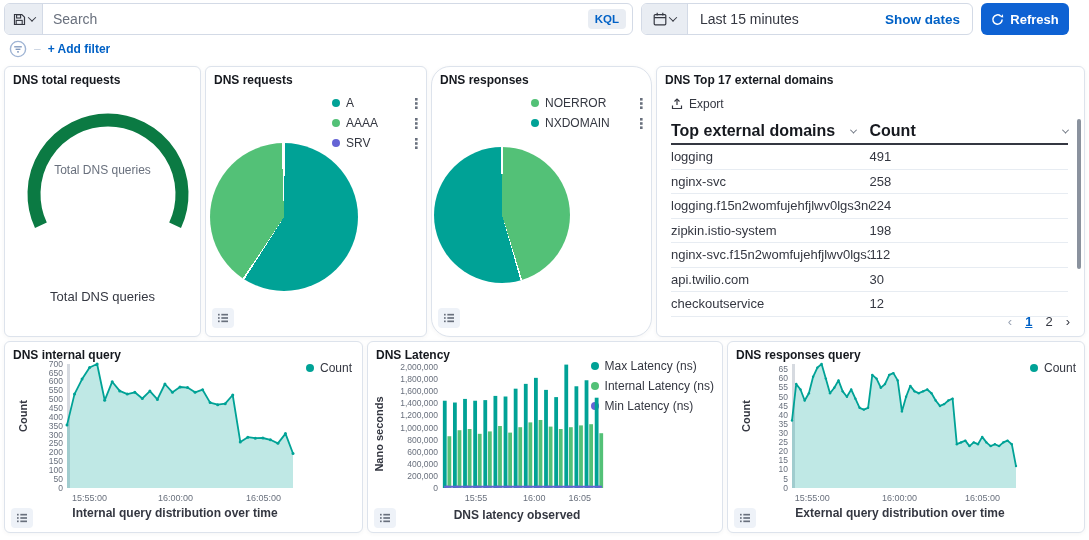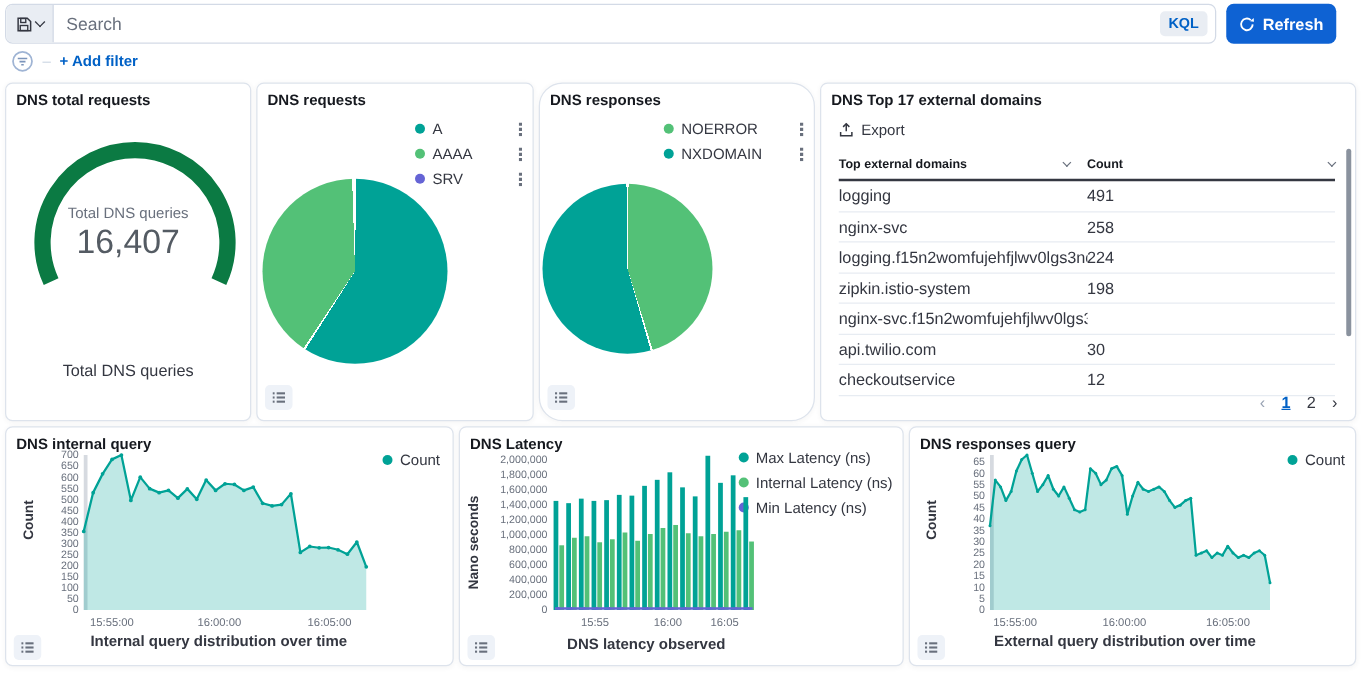--- a/index.html
+++ b/index.html
@@ -54,21 +54,21 @@
   
   .pie { position:absolute; border-radius:50%; }
   
   .list-btn { position:absolute; left:6px; width:22px; height:20px; background:#EEF2F8; border:none;
     border-radius:4px; display:flex; align-items:center; justify-content:center; cursor:pointer; }
   
   .export-row { position:absolute; top:30px; left:14px; display:flex; align-items:center; gap:6px;
     font-size:12px; color:#343741; cursor:pointer; }
   .dtable { position:absolute; left:14px; right:16px; top:52px; }
   .thead { display:flex; align-items:center; height:26px; border-bottom:2px solid #343741; }
-  .th { font-size:10px; font-weight:700; color:#16191F; display:flex; align-items:center; gap:6px; cursor:pointer; }
+  .th { font-size:16px; font-weight:700; color:#16191F; display:flex; align-items:center; gap:6px; cursor:pointer; }
   .th .chev { border-color:#69707D; width:5px; height:5px; }
   .th-domain { flex:0 0 50%; justify-content:space-between; padding-right:14px; }
   .th-count { flex:1; justify-content:space-between; }
   .trow { display:flex; height:24.5px; align-items:center; border-bottom:1px solid #E7ECF2; font-size:13px; color:#343741; }
   .tcell-domain { flex:0 0 50%; white-space:nowrap; overflow:hidden; padding-right:8px; }
   .tcell-count { flex:1; }
   .pagination { position:absolute; right:14px; bottom:7px; display:flex; align-items:center; gap:13px; font-size:13px; }
   .page-prev { color:#98A2B3; cursor:pointer; }
   .page-num { color:#343741; cursor:pointer; }
   .page-num.active { color:#0061C6; font-weight:600; text-decoration:underline; }
@@ -91,20 +91,33 @@
       <svg width="13" height="13" viewBox="0 0 13 13" style="position:static">
         <path d="M1.5 1.5 h7.3 l2.7 2.7 v7.3 h-10 z" fill="none" stroke="#343741" stroke-width="1.2"></path>
         <rect x="3.6" y="1.8" width="4" height="3.2" fill="none" stroke="#343741" stroke-width="1.1"></rect>
         <rect x="3.2" y="7.4" width="6" height="4" fill="none" stroke="#343741" stroke-width="1.1"></rect>
       </svg>
       <span class="chev"></span>
     </div>
     <input class="search-input" placeholder="Search" style="">
     <span class="kql-badge">KQL</span>
   </div>
+  <div class="date-group">
+    <div class="addon addon-date">
+      <svg width="14" height="14" viewBox="0 0 14 14" style="position:static">
+        <rect x="1.2" y="2.6" width="11.6" height="10.2" rx="1" fill="none" stroke="#343741" stroke-width="1.2"></rect>
+        <line x1="4.2" y1="0.8" x2="4.2" y2="3.6" stroke="#343741" stroke-width="1.2"></line>
+        <line x1="9.8" y1="0.8" x2="9.8" y2="3.6" stroke="#343741" stroke-width="1.2"></line>
+        <line x1="1.2" y1="5.6" x2="12.8" y2="5.6" stroke="#343741" stroke-width="1.2"></line>
+      </svg>
+      <span class="chev"></span>
+    </div>
+    <span class="date-text">Last 15 minutes</span>
+    <span class="show-dates">Show dates</span>
+  </div>
   <button class="refresh-btn">
     <svg width="13" height="13" viewBox="0 0 14 14" style="position:static">
       <path d="M12 7a5 5 0 1 1-1.6-3.67" fill="none" stroke="#fff" stroke-width="1.6"></path>
       <path d="M12.9 1.4 l0.2 3.4 -3.3 -0.6 z" fill="#fff"></path>
     </svg>
     <span>Refresh</span>
   </button>
 </div>
 
 <div class="filter-row">
@@ -118,21 +131,20 @@
   <span class="add-filter">+ Add filter</span>
 </div>
 
 <div class="panel" style="left:4px;top:66px;width:197px;height:271px;">
   <div class="ptitle">DNS total requests</div>
   <svg class="gauge-svg" width="186" height="176">
     <path d="M 30.9 132.3 A 74 74 0 1 1 165.1 132.3" fill="none" stroke="#0B7A43" stroke-width="13"></path>
   </svg>
   <div class="gauge-text">
     <div class="gauge-label">Total DNS queries</div>
-    <div class="gauge-value">16,407</div>
   </div>
   <div class="gauge-bottom">Total DNS queries</div>
 </div>
 
 <div class="panel" style="left:205px;top:66px;width:222px;height:271px;">
   <div class="ptitle">DNS requests</div>
   <div class="legend" style="top:26px;right:8px;width:86px;">
       <div class="legend-item">
         <span class="ldot" style="background: rgb(0, 162, 150);"></span>
         <span class="llabel">A</span>
@@ -256,20 +268,21 @@
         <div class="trow">
           <div class="tcell-domain">logging.f15n2womfujehfjlwv0lgs3nog....</div>
           <div class="tcell-count">224</div>
         </div>
         <div class="trow">
           <div class="tcell-domain">zipkin.istio-system</div>
           <div class="tcell-count">198</div>
         </div>
         <div class="trow">
           <div class="tcell-domain">nginx-svc.f15n2womfujehfjlwv0lgs3no...</div>
+          <div class="tcell-count">112</div>
         </div>
         <div class="trow">
           <div class="tcell-domain">api.twilio.com</div>
           <div class="tcell-count">30</div>
         </div>
         <div class="trow">
           <div class="tcell-domain">checkoutservice</div>
           <div class="tcell-count">12</div>
         </div>
       </div>

